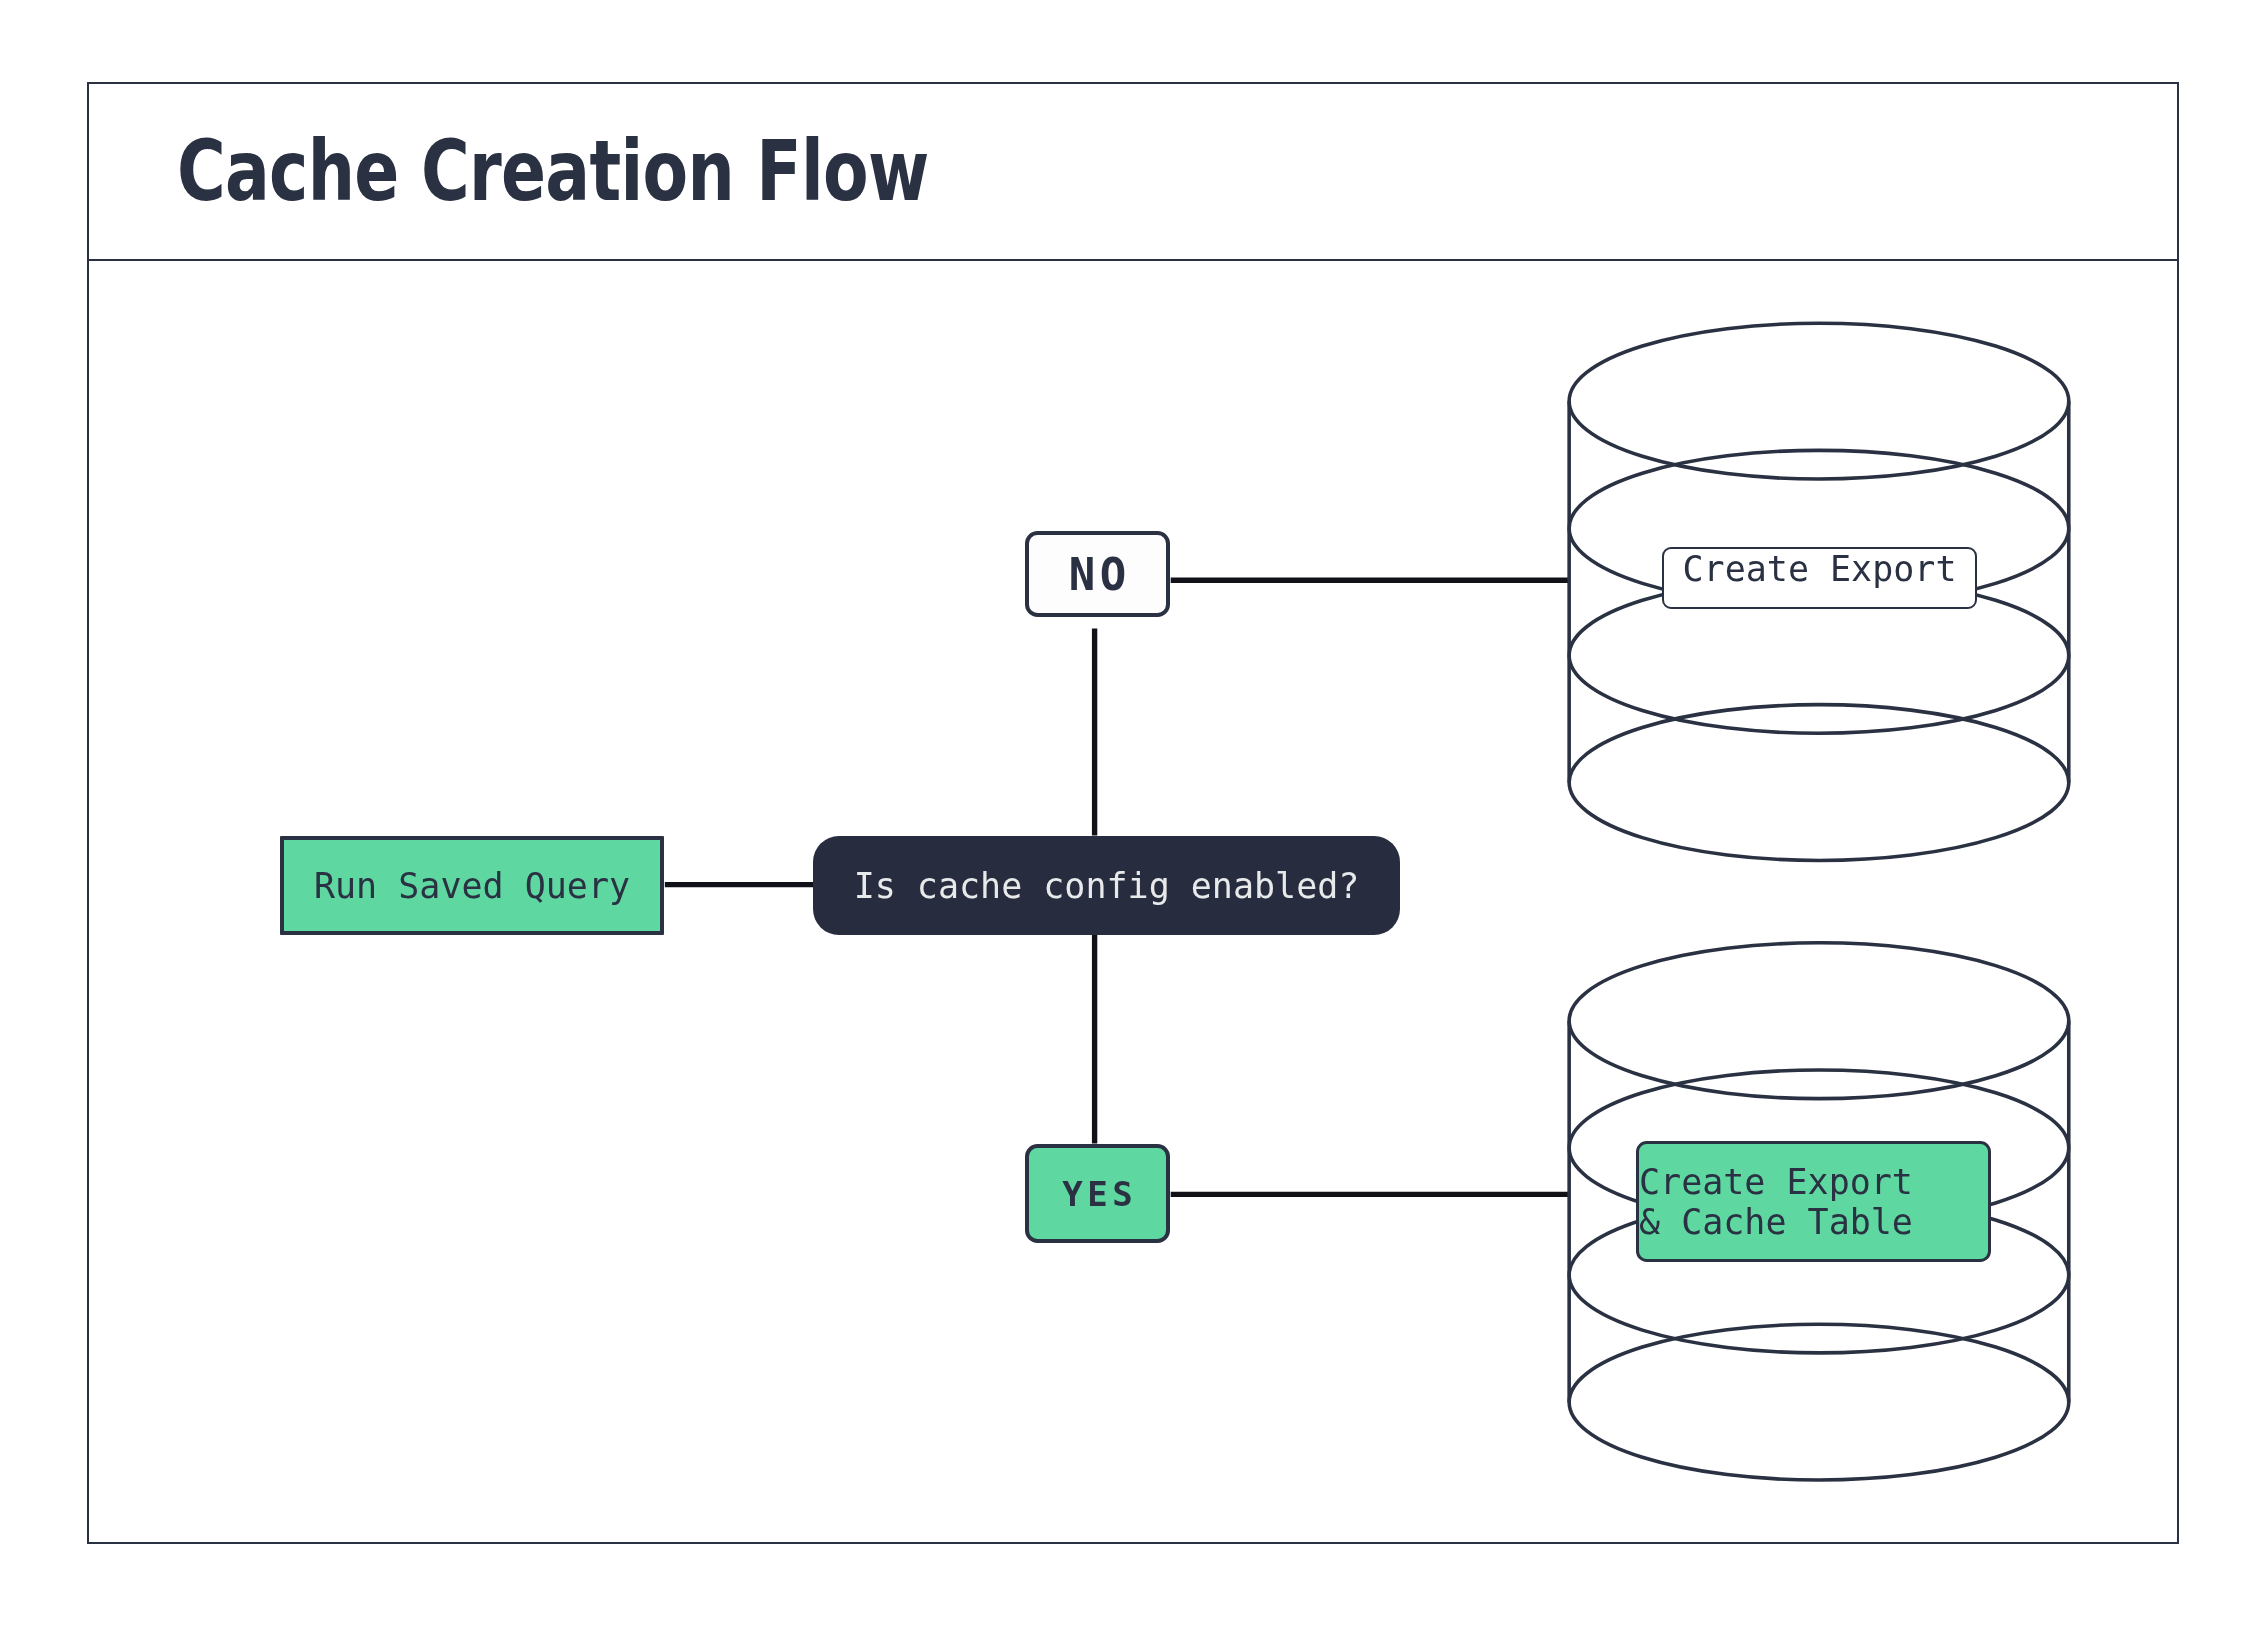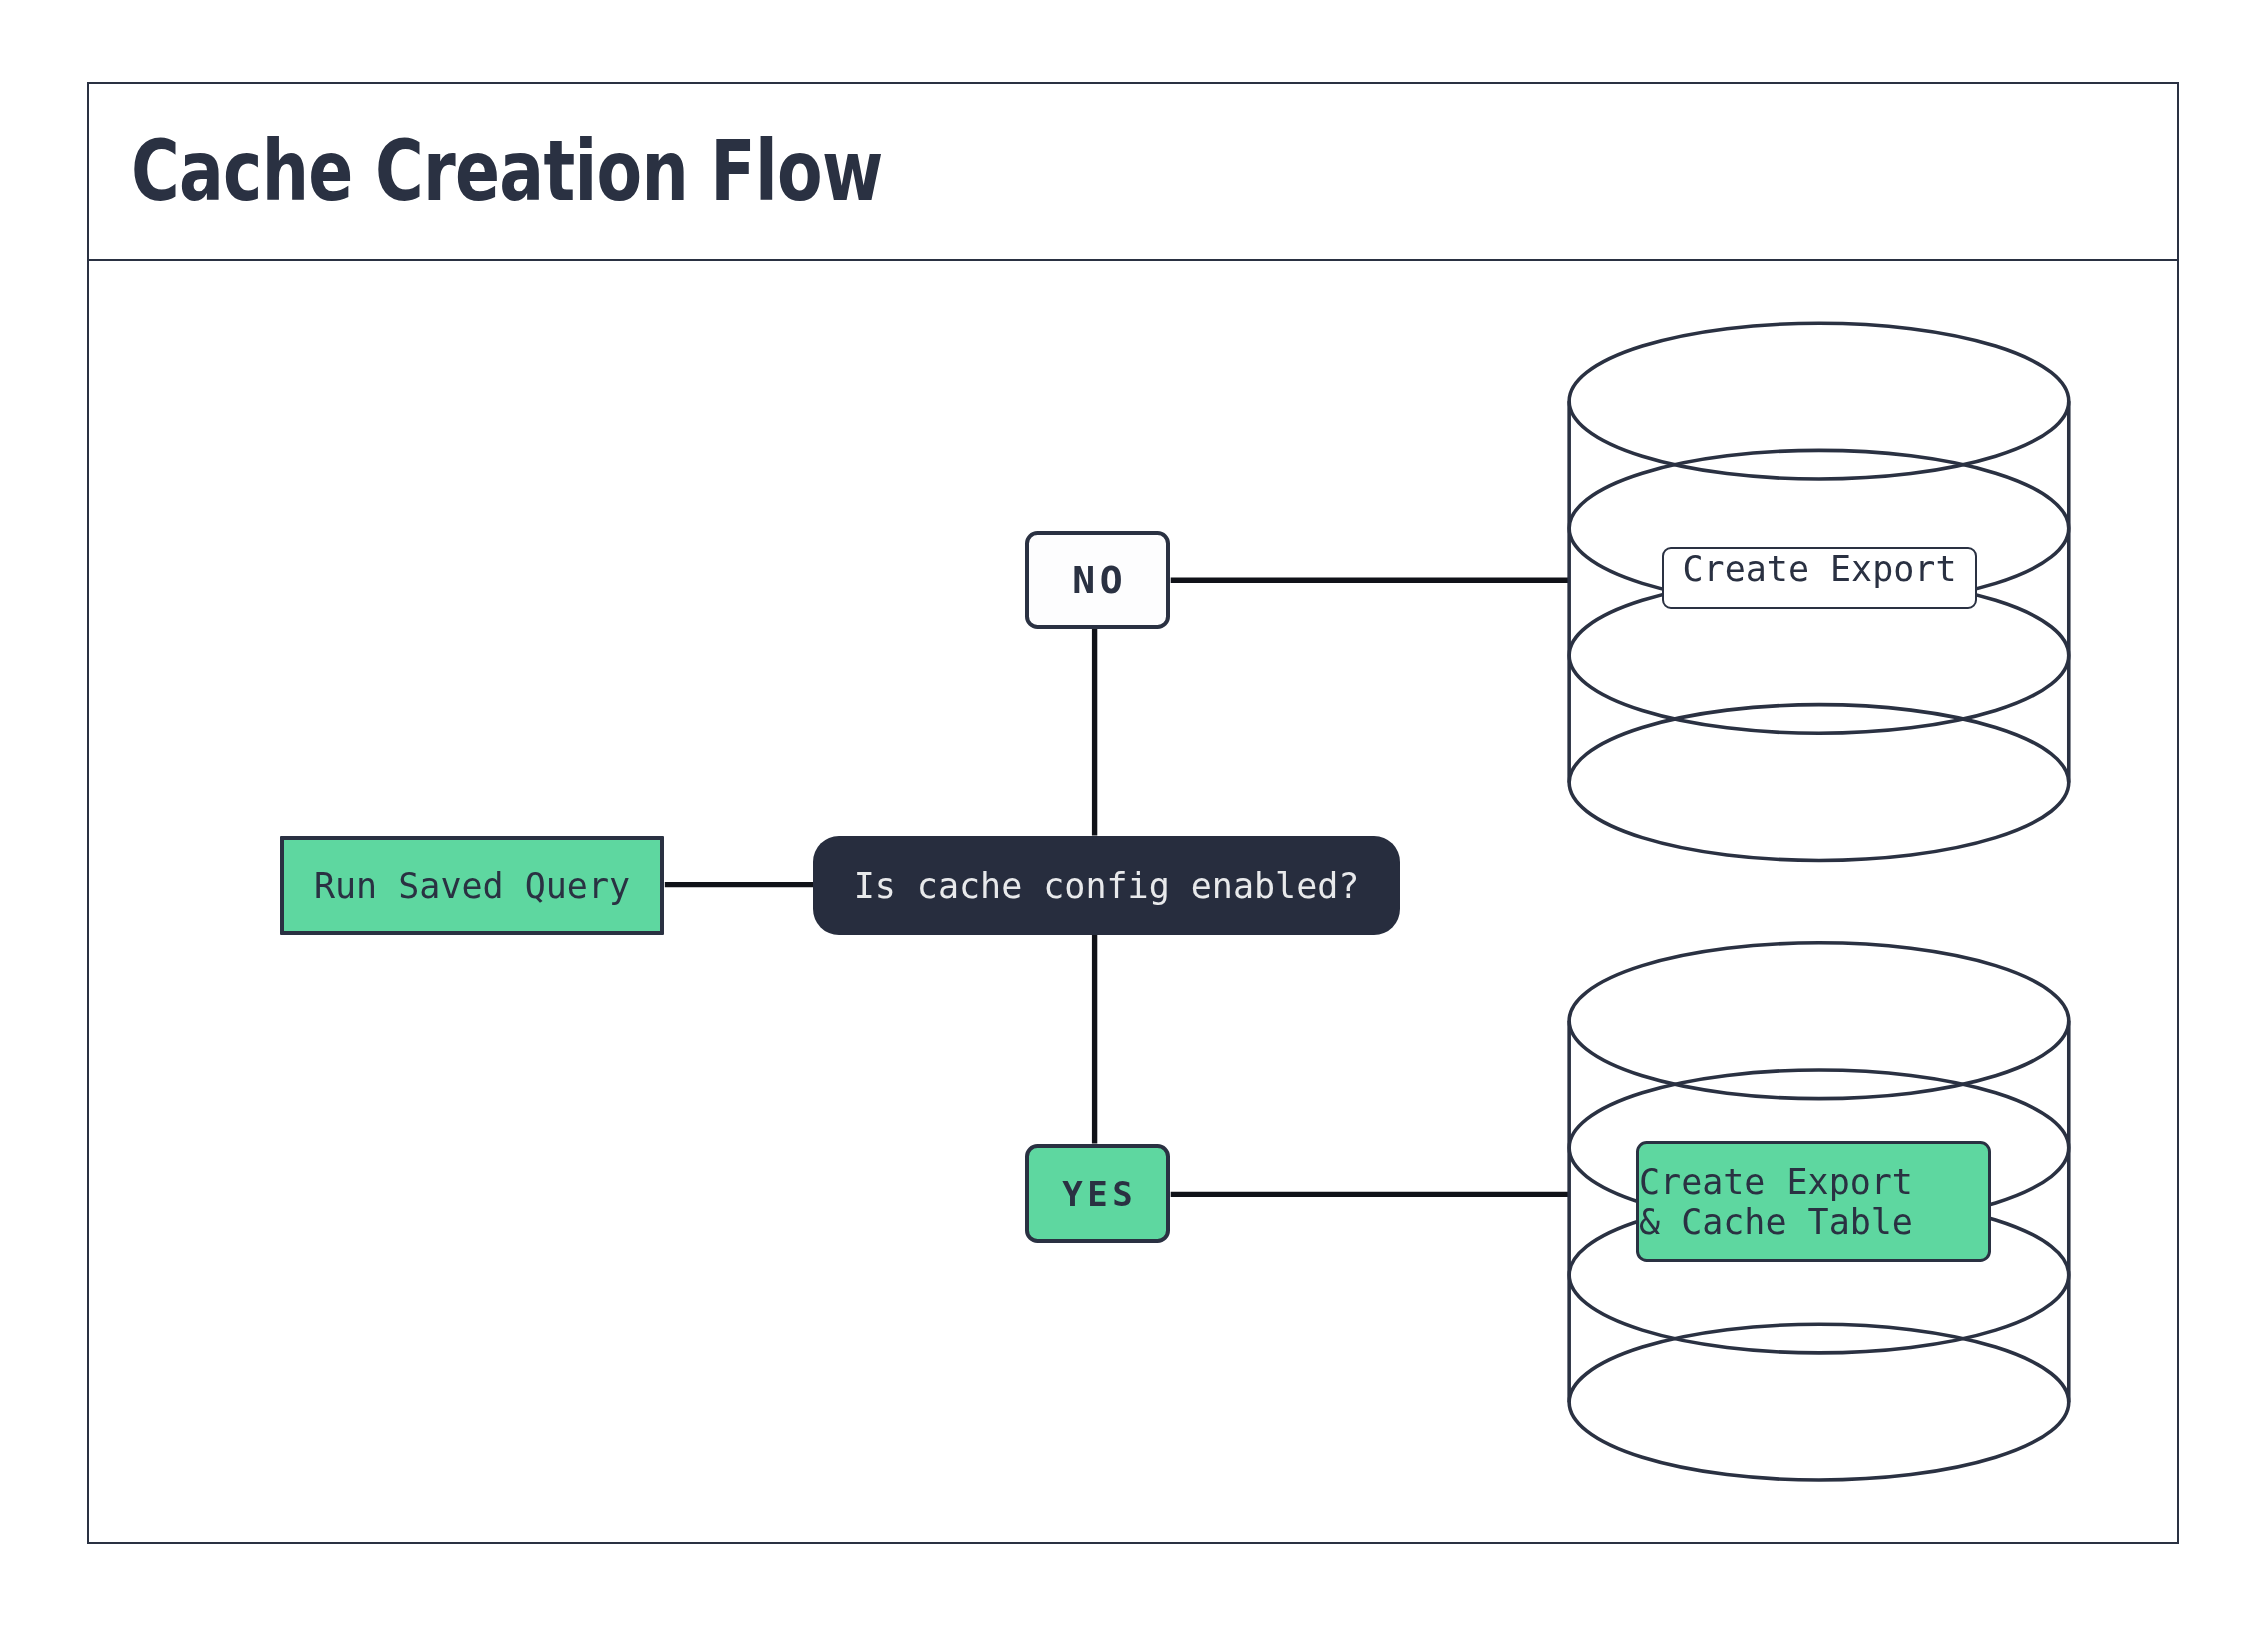--- a/index.html
+++ b/index.html
@@ -16,21 +16,21 @@
   body{position:relative;font-family:"DejaVu Sans Mono","Liberation Mono",monospace;}
 
   
   .frame{
     position:absolute;left:87px;top:82px;width:2092px;height:1462px;
     border:2.7px solid var(--c-navy);background:var(--c-paper);
   }
   .header{
     position:absolute;left:0;top:0;width:100%;height:177px;
     border-bottom:2.7px solid var(--c-navy);
-    display:flex;align-items:center;padding-left:42px;
+    display:flex;align-items:center;padding-left:88px;
   }
   .title{
     font-family:"DejaVu Sans","Liberation Sans",sans-serif;
     font-weight:700;font-size:83px;color:var(--c-navy);
     transform:scaleX(0.80);transform-origin:left center;
     white-space:nowrap;letter-spacing:-0.9px;
   }
 
   
   svg.layer{position:absolute;left:0;top:0;width:2268px;height:1626px;}
@@ -44,23 +44,23 @@
   }
   .node-start{
     left:280px;top:836px;width:384px;height:99px;
     background:var(--c-green);border:4.5px solid var(--c-navy);border-radius:1px;
   }
   .node-decision{
     left:813px;top:836px;width:587px;height:99px;
     background:var(--c-ink);border-radius:26px;color:var(--c-light_text);
   }
   .node-no{
-    left:1025px;top:531px;width:145px;height:98px;
+    left:1025px;top:531px;width:145px;height:86px;
     background:var(--c-offwhite);border:4.5px solid var(--c-navy);border-radius:12.5px;
-    font-weight:700;font-size:38px;letter-spacing:4.5px;text-indent:4.5px;
+    font-weight:700;font-size:44px;letter-spacing:4.5px;text-indent:4.5px;
   }
   .node-yes{
     left:1025px;top:1144px;width:145px;height:99px;
     background:var(--c-green);border:4.5px solid var(--c-navy);border-radius:12.5px;
     font-weight:700;font-size:34px;letter-spacing:4.5px;text-indent:4.5px;justify-content:center;
   }
   .db-label{
     position:absolute;display:flex;justify-content:center;
     color:var(--c-navy);font-size:35px;white-space:nowrap;
   }

